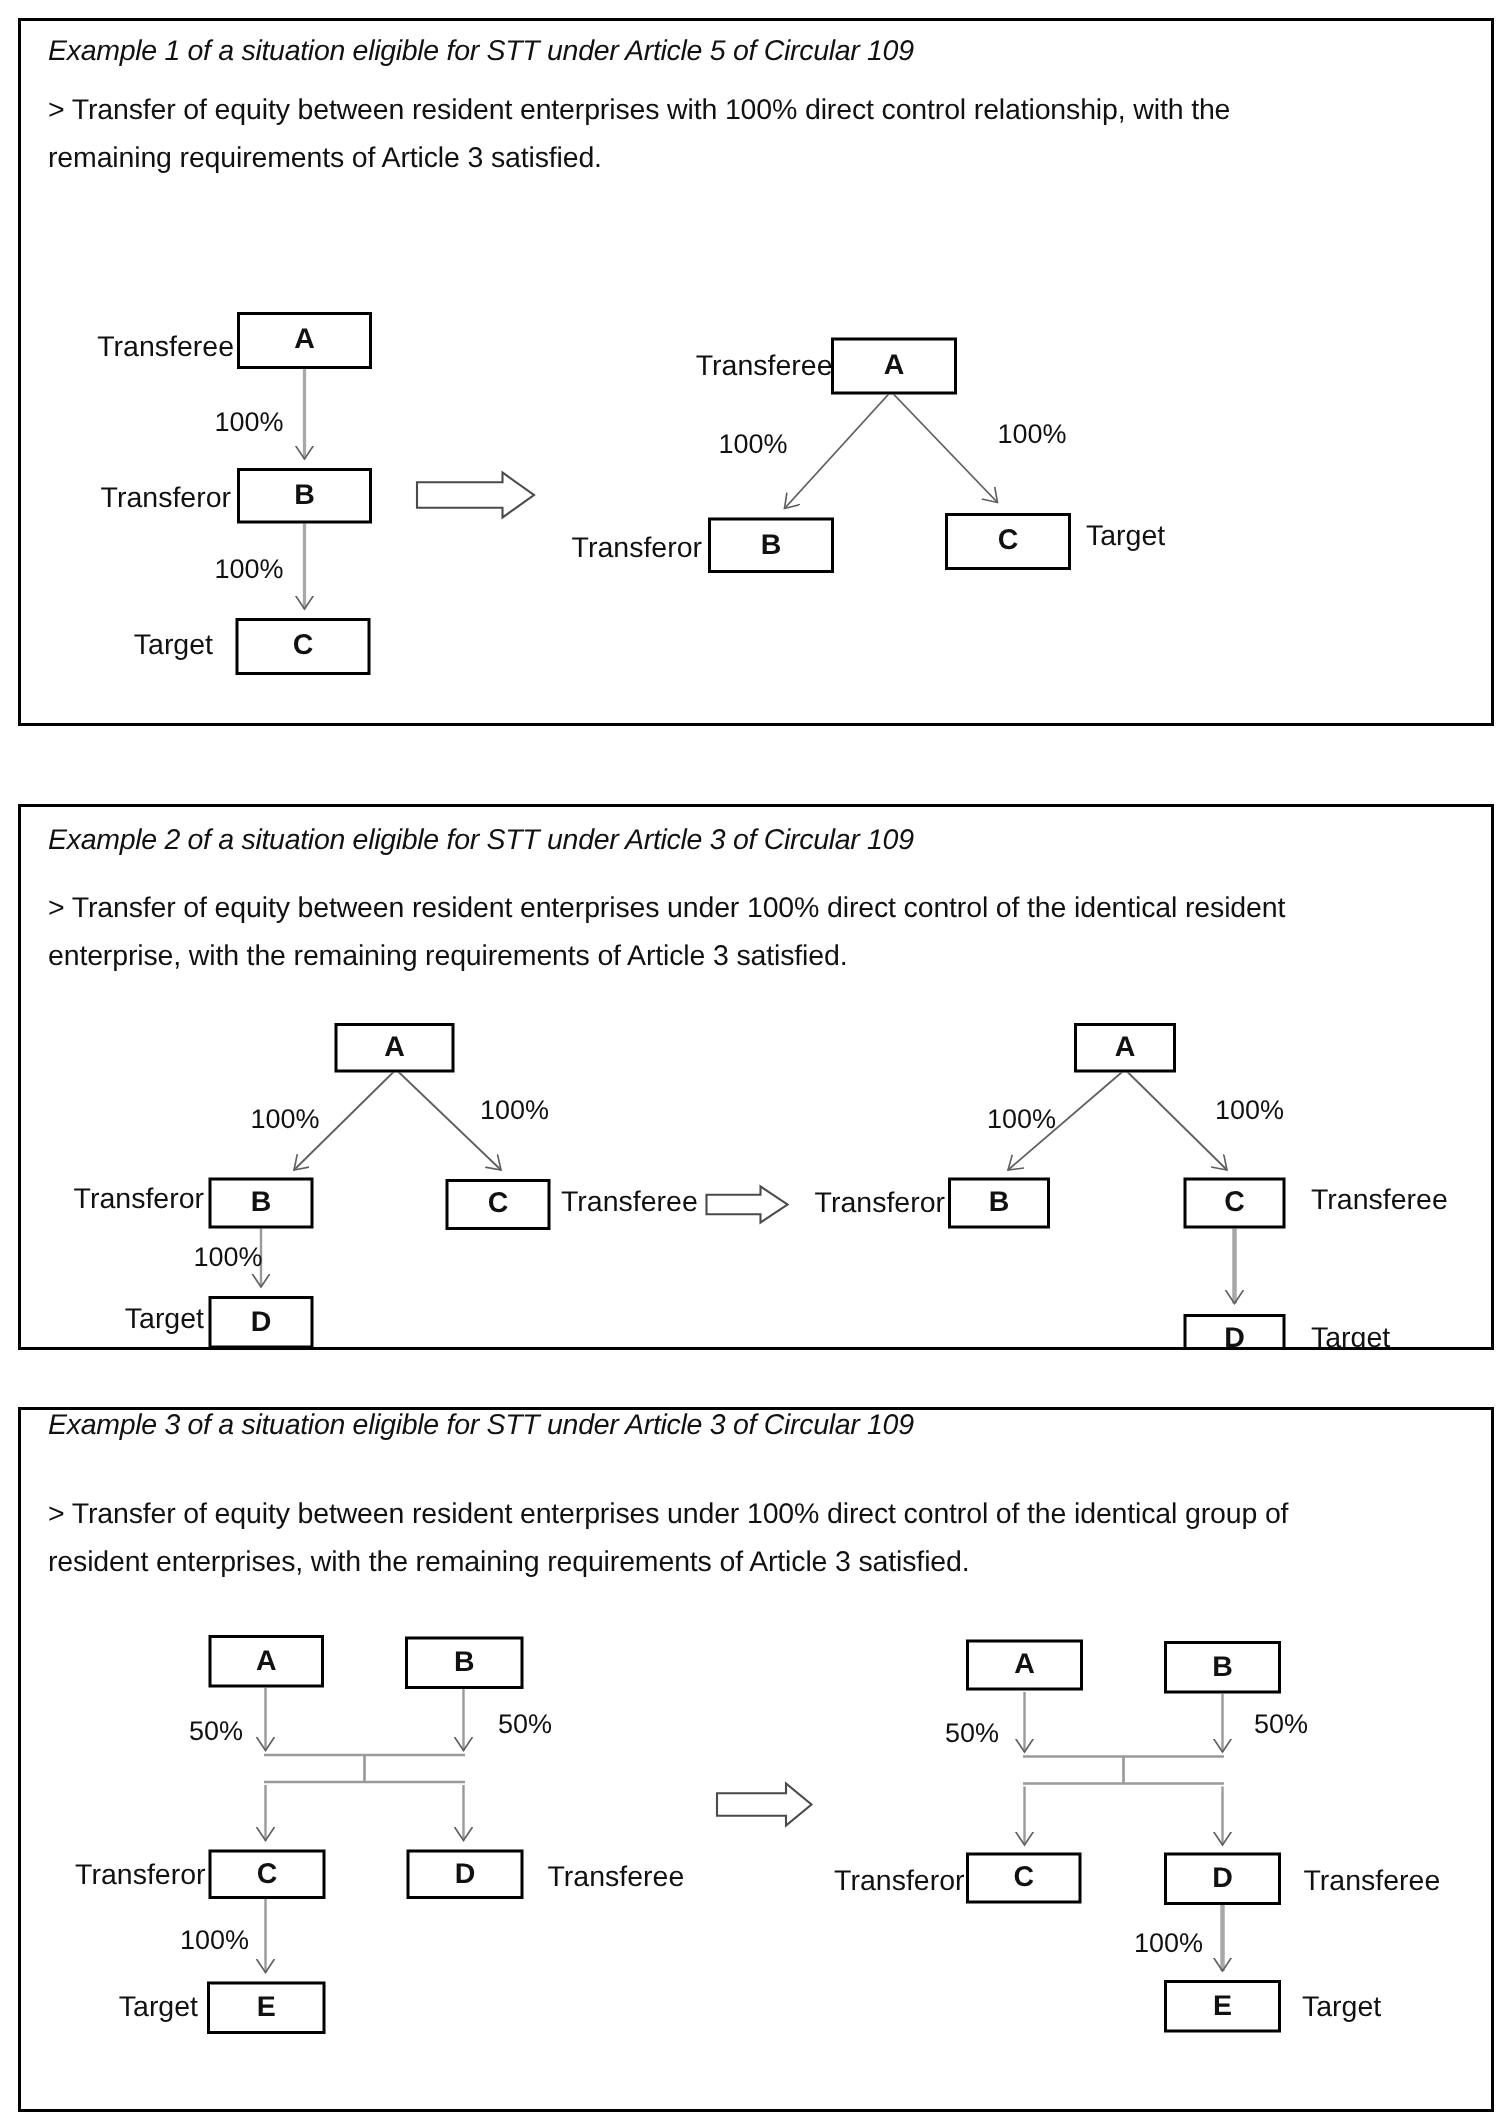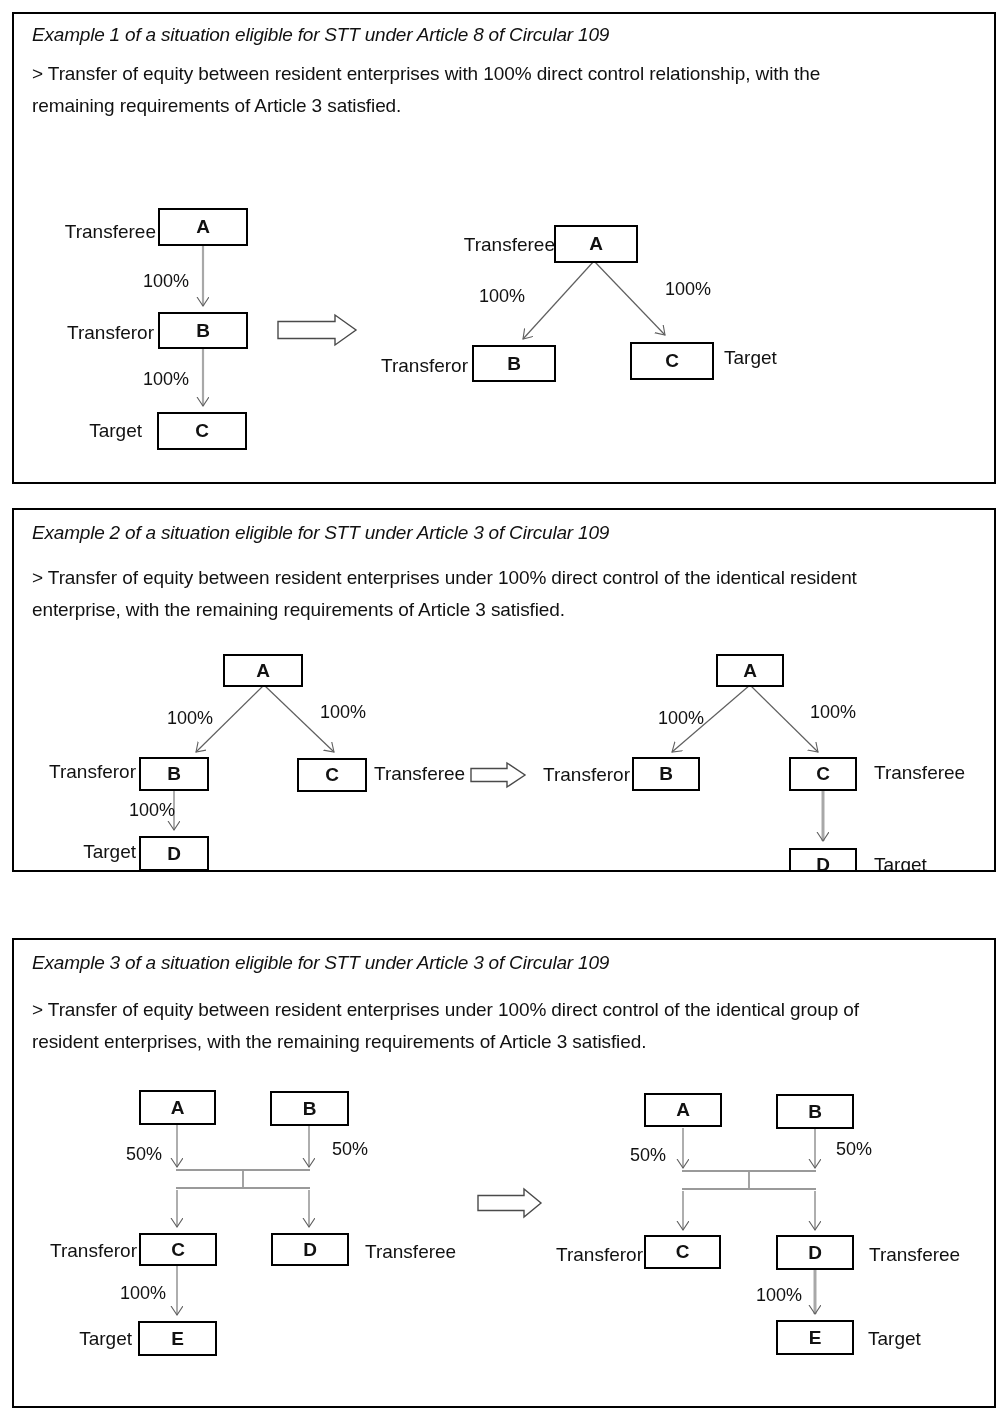--- a/index.html
+++ b/index.html
@@ -1,21 +1,21 @@
 <!DOCTYPE html>
 <html><head>
 <meta charset="utf-8">
 <style>
   html,body{margin:0;padding:0}
   body{width:1006px;height:1416px;position:relative;background:#fff;
        font-family:"Liberation Sans","DejaVu Sans",sans-serif;color:#111;}
   .panel{position:absolute;left:12px;width:984px;border:2px solid #000;
          background:#fff;box-sizing:border-box;overflow:hidden}
   #p1{top:12px;height:472px}
-  #p2{top:508px;height:364px}
+  #p2{top:536px;height:364px}
   #p3{top:938px;height:470px}
   .title{position:absolute;left:18px;font-style:italic;font-size:19px;
          letter-spacing:-0.2px;white-space:nowrap}
   .desc{position:absolute;left:18px;width:950px;font-size:19px;line-height:32px;
         letter-spacing:-0.1px;white-space:pre-line}
   .node{position:absolute;border:2px solid #000;background:#fff;display:flex;
         align-items:center;justify-content:center;font-weight:bold;font-size:19px;
         box-sizing:border-box}
   .role{position:absolute;font-size:19px;white-space:nowrap}
   .rr{text-align:right}
@@ -28,21 +28,21 @@
   .wd{stroke:#5f5f5f;stroke-width:1.2;fill:none}   
   .bus{stroke:#9a9a9a;stroke-width:1.8;fill:none}  
   .bigarrow{fill:#fff;stroke:#4a4a4a;stroke-width:1.4}
 </style>
 </head>
 <body>
 
 <main>
 
   <section class="panel" id="p1">
-    <div class="title" style="top:10px">Example 1 of a situation eligible for STT under Article 8 of Circular 109</div>
+    <div class="title" style="top:10px">Example 1 of a situation eligible for STT under Article 5 of Circular 109</div>
     <div class="desc" style="top:44px">&gt; Transfer of equity between resident enterprises with 100% direct control relationship, with the
 remaining requirements of Article 3 satisfied.</div>
 
     <svg class="wires" width="978" height="466" viewBox="0 0 978 466">
       <defs>
         <marker id="ahp1" markerWidth="14" markerHeight="14" refX="9" refY="6" orient="auto" markerUnits="userSpaceOnUse">
           <path d="M0,0 L9,6 L0,12" fill="none" stroke="#5f5f5f" stroke-width="1.1"></path>
         </marker>
       </defs>
       <path class="wv" d="M189,230 V292" marker-end="url(#ahp1)"></path>
@@ -107,21 +107,21 @@
     <div class="pct" style="left:791px;top:192px;width:56px">100%</div>
     <div class="role rr" style="left:523px;top:254px;width:93px">Transferor</div>
     <div class="node" style="left:618px;top:247px;width:68px;height:34px">B</div>
     <div class="node" style="left:775px;top:247px;width:68px;height:34px">C</div>
     <div class="role rl" style="left:860px;top:252px;width:106px">Transferee</div>
     <div class="node" style="left:775px;top:338px;width:68px;height:34px">D</div>
     <div class="role rl" style="left:860px;top:344px;width:62px">Target</div>
   </section>
 
   <section class="panel" id="p3">
-    <div class="title" style="top:12px">Example 3 of a situation eligible for STT under Article 3 of Circular 109</div>
+    <div class="title" style="top:0">Example 3 of a situation eligible for STT under Article 3 of Circular 109</div>
     <div class="desc" style="top:54px">&gt; Transfer of equity between resident enterprises under 100% direct control of the identical group of
 resident enterprises, with the remaining requirements of Article 3 satisfied.</div>
 
     <svg class="wires" width="978" height="464" viewBox="0 0 978 464">
       <defs>
         <marker id="ahp3" markerWidth="14" markerHeight="14" refX="9" refY="6" orient="auto" markerUnits="userSpaceOnUse">
           <path d="M0,0 L9,6 L0,12" fill="none" stroke="#5f5f5f" stroke-width="1.1"></path>
         </marker>
       </defs>
 

